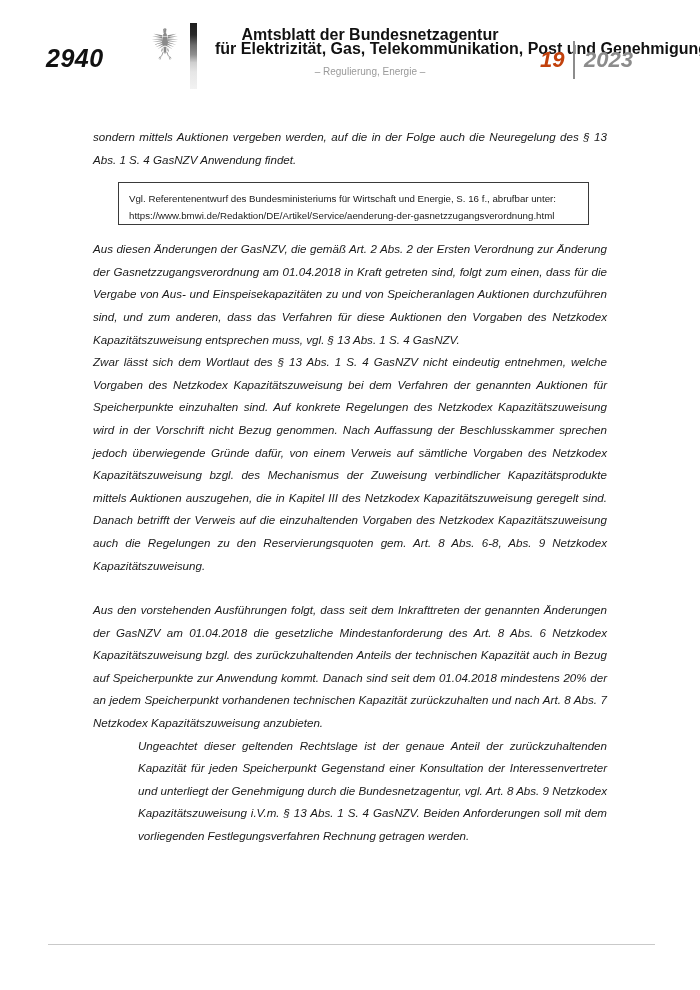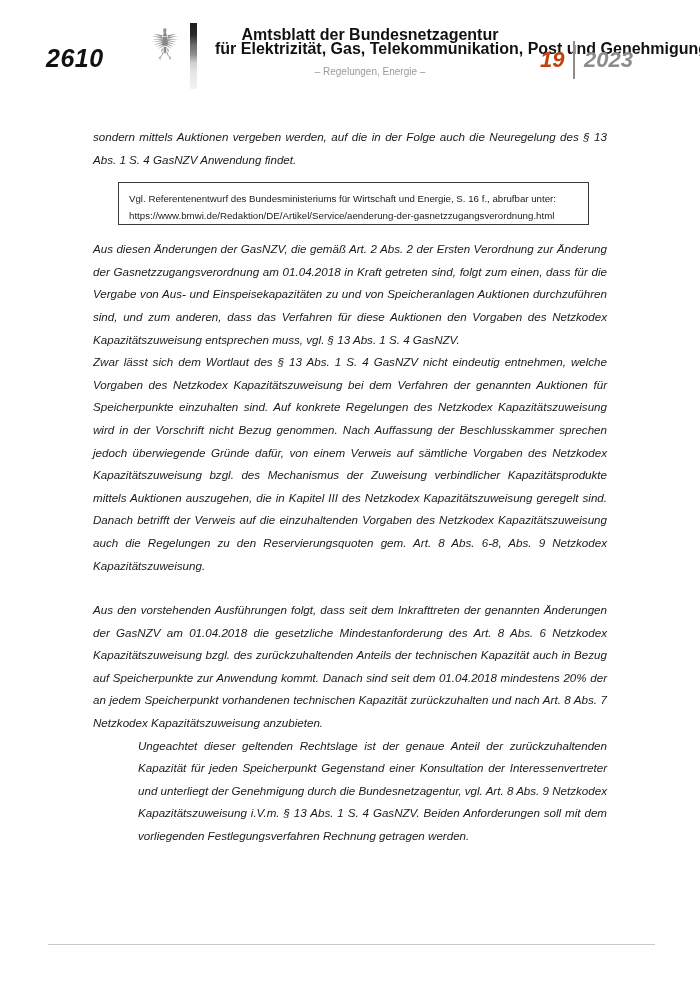--- a/index.html
+++ b/index.html
@@ -170,21 +170,21 @@
     text-align: right;
     font-size: 9.6px;
     color: #8f8f8f;
   }
 </style>
 </head>
 <body>
 
 <div class="masthead">
 
-  <div class="page-number">2610</div>
+  <div class="page-number">2940</div>
 
   <div class="emblem-group">
     <span class="eagle">
       <svg viewBox="0 0 100 106" width="34" height="36" aria-hidden="true">
         <g fill="#8a8a8a">
 
           <path d="M50 4c-3.2 0-5.6 2.3-5.6 5.2 0 1.6.8 3 2 3.9l-3.6 1.4 3.4.9-1.1 2.2 3.4-.6.6 2.3.9-2.3 3.4.6-1.1-2.2 3.4-.9-3.6-1.4c1.2-.9 2-2.3 2-3.9C55.6 6.3 53.2 4 50 4z"></path>
           <circle cx="47.4" cy="8.6" r="1.1" fill="#ffffff"></circle>
 
           <path d="M50 17c-2.6 0-4.4 1.8-4.9 4.4l-1 5.5h11.8l-1-5.5C54.4 18.8 52.6 17 50 17z"></path>
@@ -218,21 +218,21 @@
           <path d="M62.4 87.5 66 95.5l-1.8.6-3.2-7.6z"></path>
         </g>
       </svg>
     </span>
     <span class="grad-bar"></span>
   </div>
 
   <div class="masthead-titles">
     <div class="mast-line1">Amtsblatt der Bundesnetzagentur</div>
     <div class="mast-line2">für Elektrizität, Gas, Telekommunikation, Post und Genehmigung</div>
-    <div class="mast-sub">– Regelungen, Energie –</div>
+    <div class="mast-sub">– Regulierung, Energie –</div>
   </div>
 
   <div class="issue-block">
     <span class="issue-no">19</span>
     <span class="issue-divider"></span>
     <span class="issue-year">2023</span>
   </div>
 </div>
 
 <div class="content">

